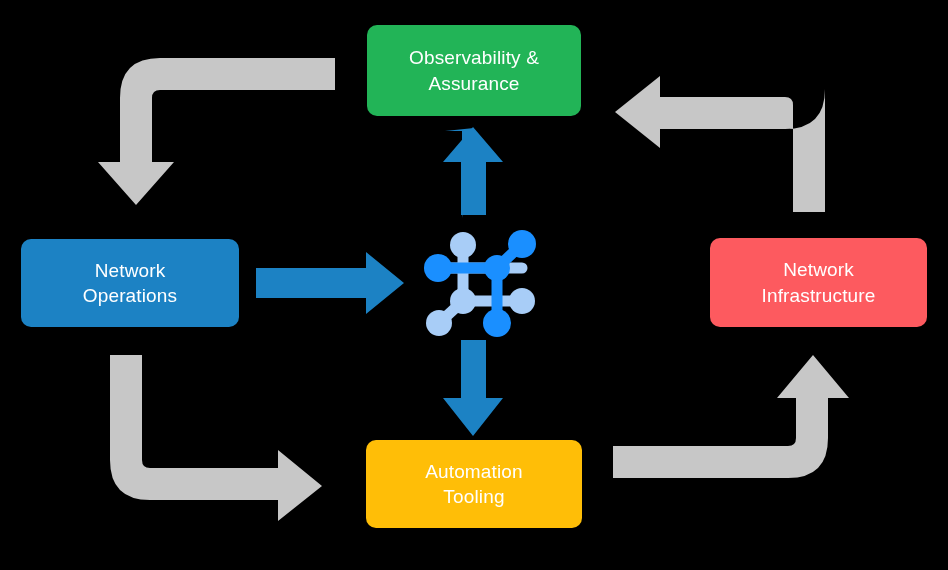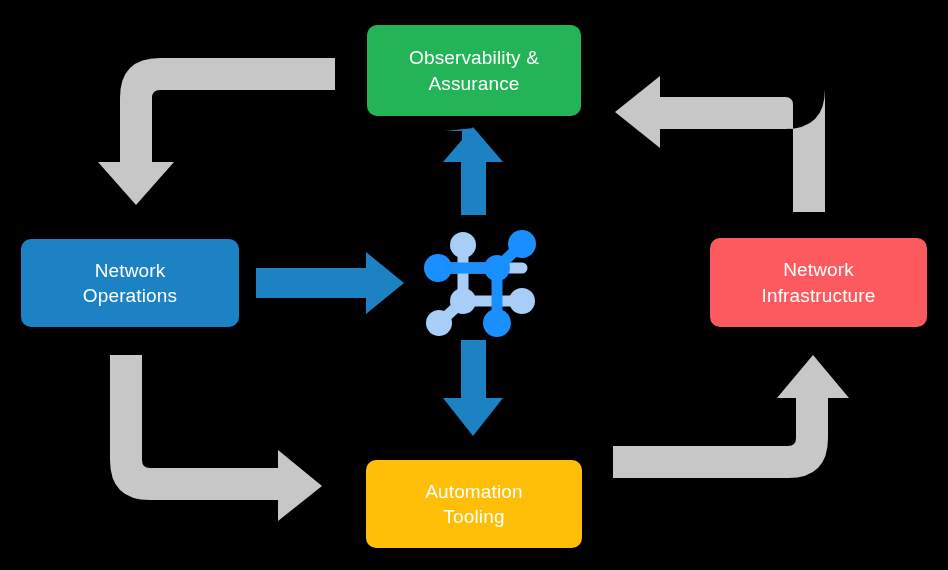--- a/index.html
+++ b/index.html
@@ -22,21 +22,21 @@
     letter-spacing:0.15px;
     box-sizing:border-box;
     padding:4px 10px;
     user-select:none;
   }
   .node-label{display:block;white-space:pre-line;}
 
   #box-observability{left:367px;top:25px;width:214px;height:91px;background:#22b457;}
   #box-operations{left:21px;top:239px;width:218px;height:88px;background:#1c82c4;}
   #box-infrastructure{left:710px;top:238px;width:217px;height:89px;background:#fd5a5f;}
-  #box-automation{left:366px;top:460px;width:216px;height:88px;background:#ffbe07;}
+  #box-automation{left:366px;top:440px;width:216px;height:88px;background:#ffbe07;}
 
   #net-icon{position:absolute;left:415px;top:215px;width:130px;height:130px;}
 </style>
 </head>
 <body>
 
 <div id="stage" style="background: rgb(0, 0, 0);">
 
   <svg class="layer" viewBox="0 0 948 570" width="948" height="570" xmlns="http://www.w3.org/2000/svg">
 

